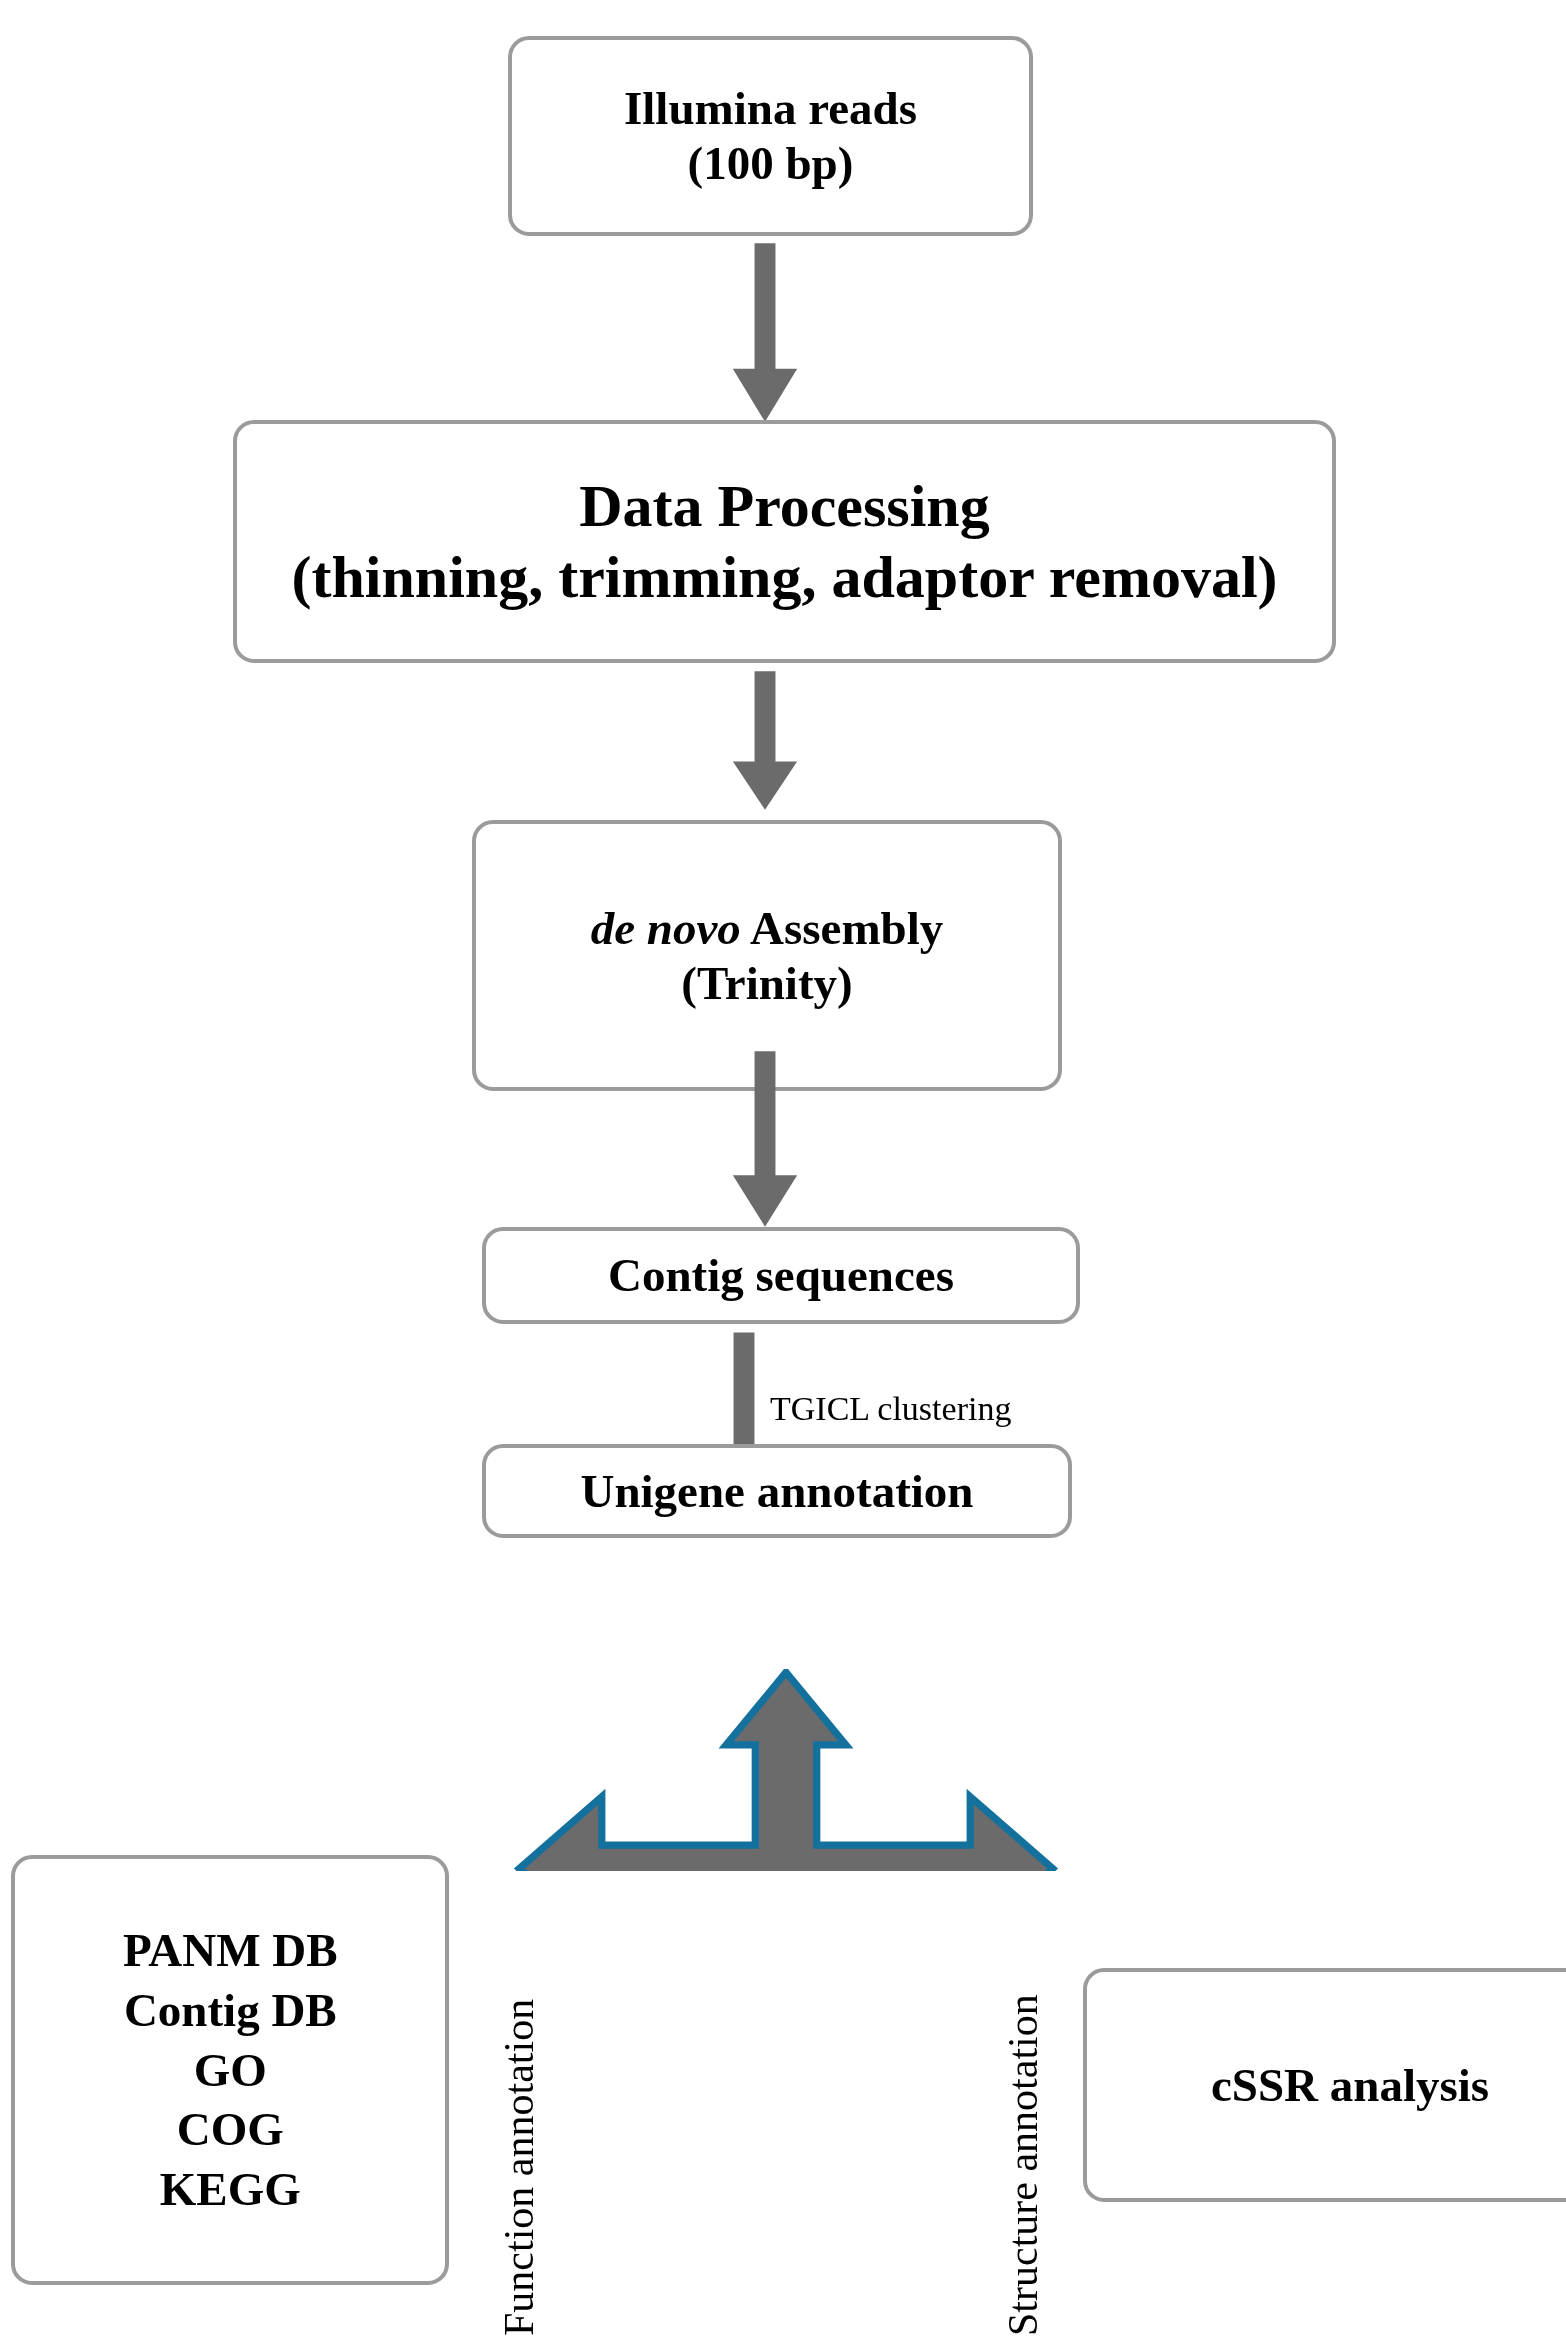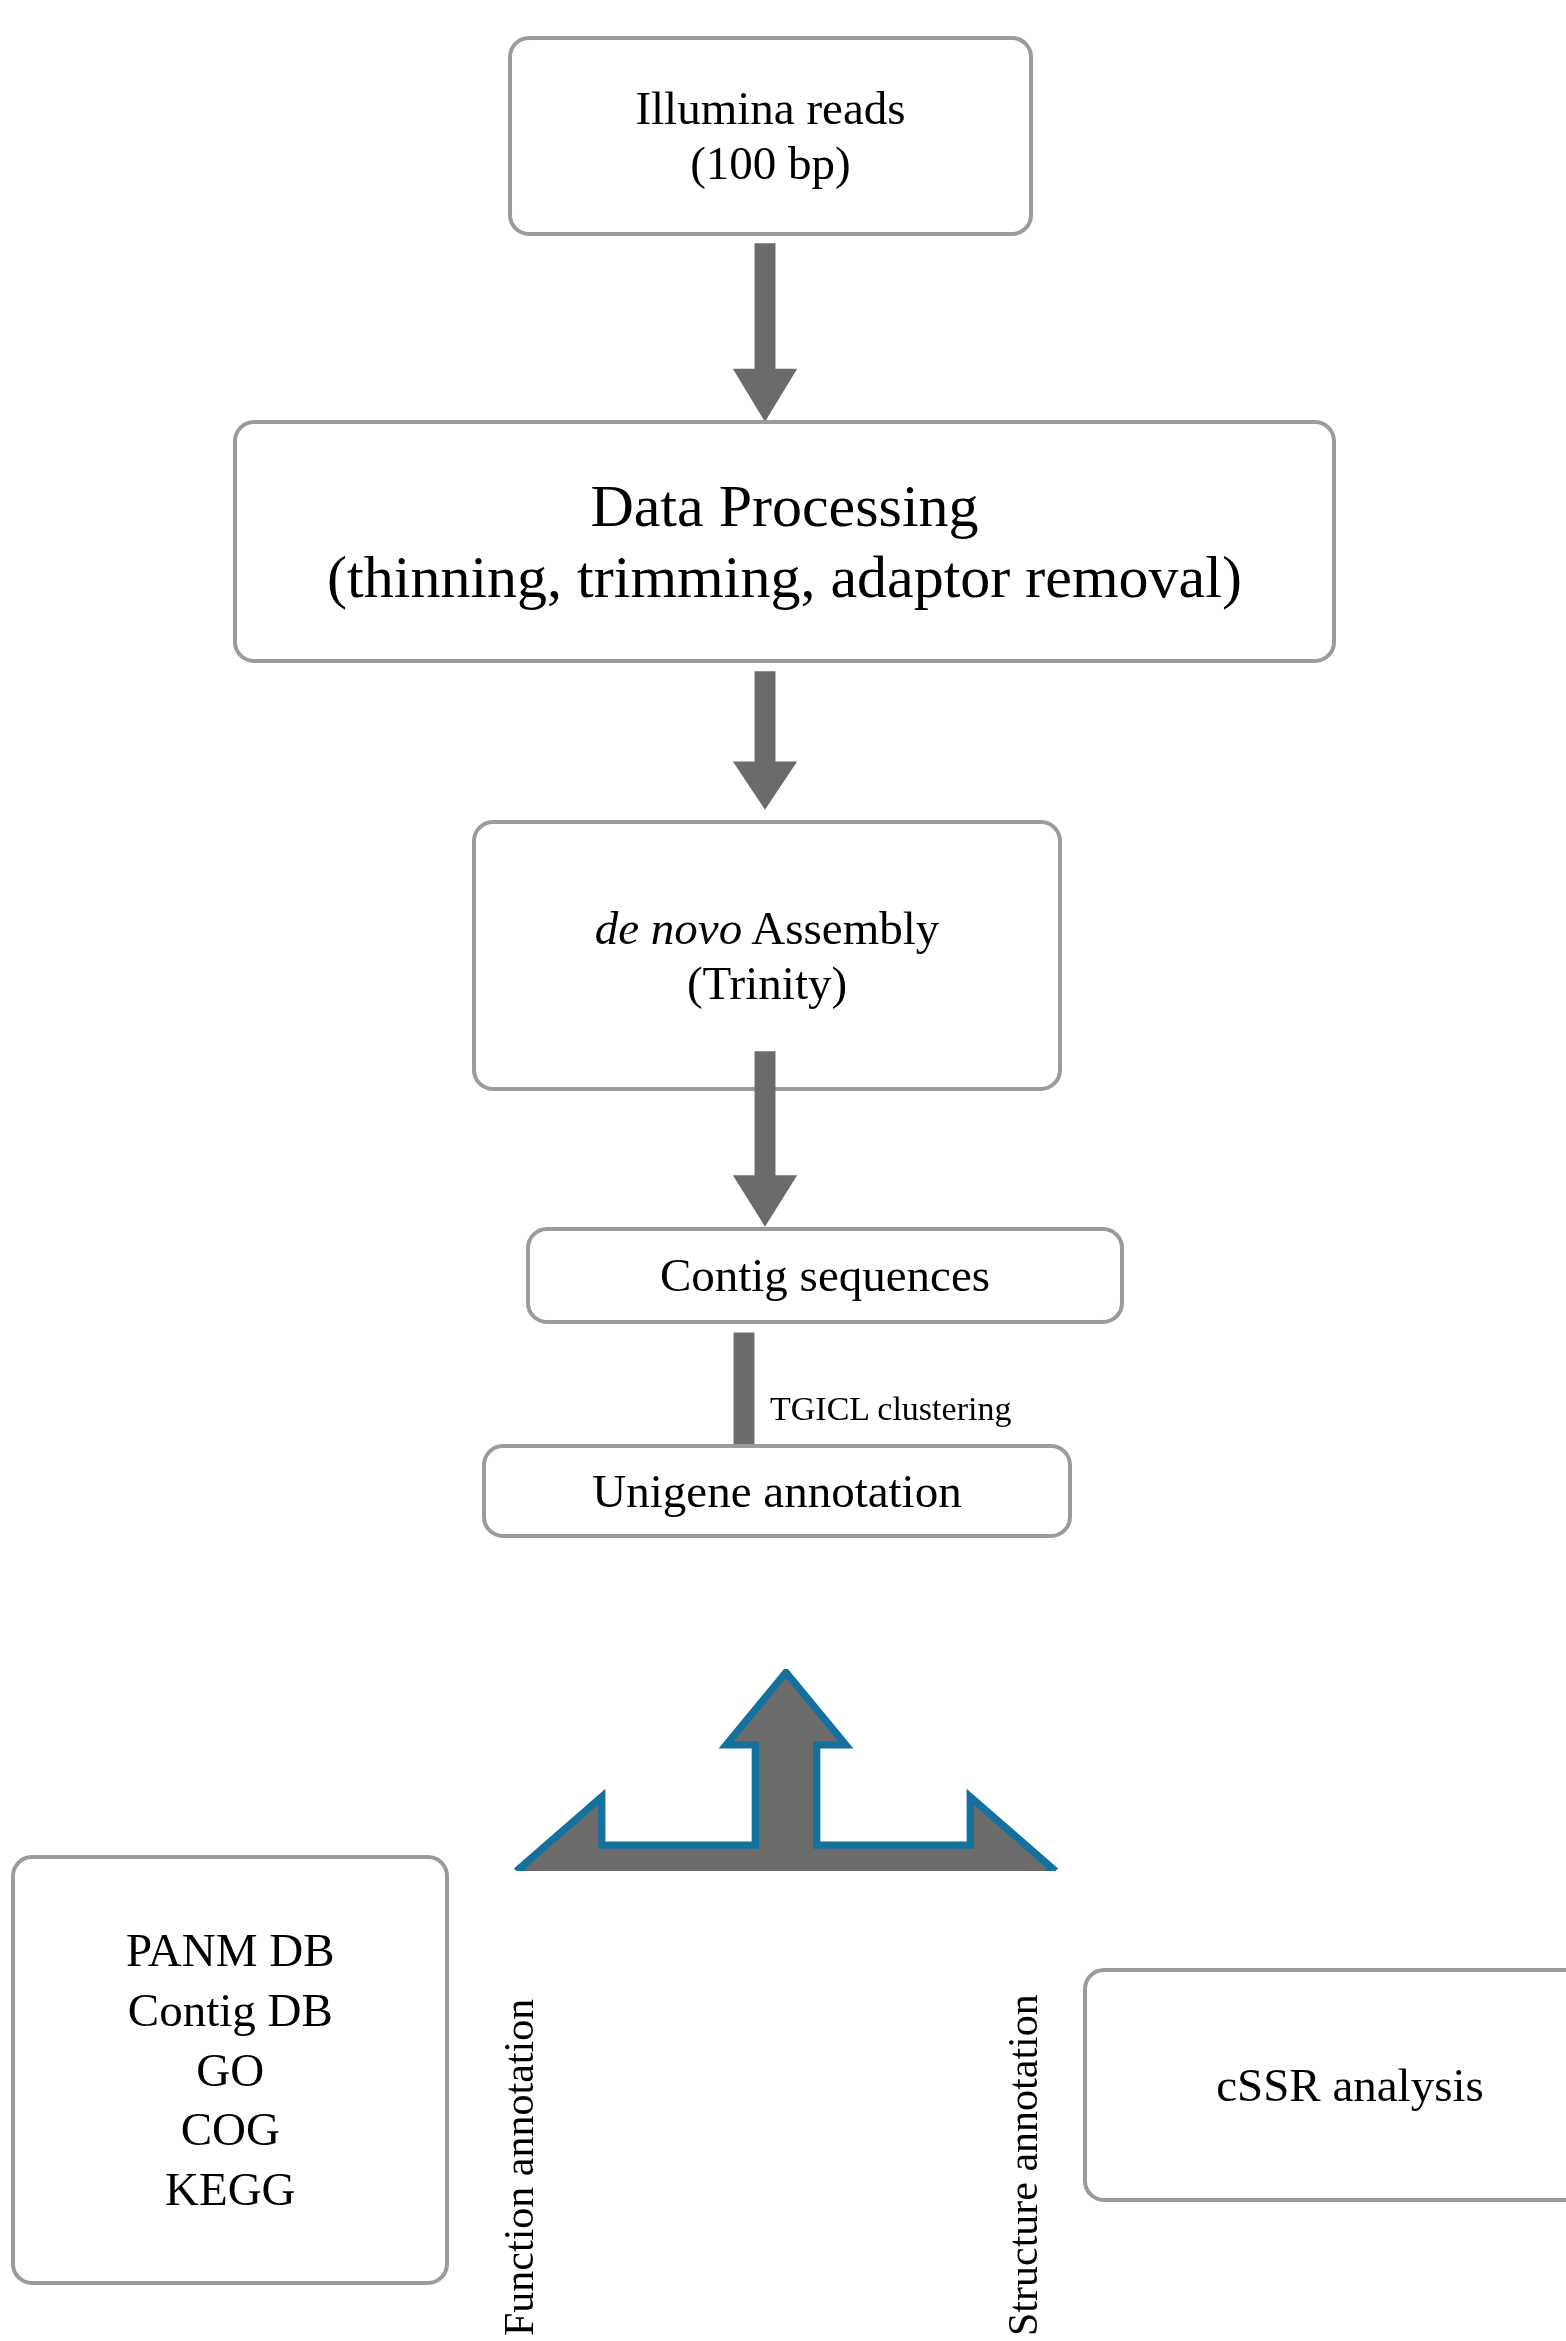--- a/index.html
+++ b/index.html
@@ -23,28 +23,28 @@
     border-radius: 21px;
     display: flex;
     flex-direction: column;
     align-items: center;
     justify-content: center;
     color: #000000;
     line-height: 1.17;
     text-align: center;
     white-space: pre;
   }
-  .node .line { display: block; }
+  .node .line { display: block; font-weight: bold; }
   .italic { font-style: italic; }
 
   
   #node-illumina   { left: 508px;  top: 36px;   width: 525px;  height: 200px; font-size: 47px; }
   #node-dataproc   { left: 233px;  top: 420px;  width: 1103px; height: 243px; font-size: 60px; }
   #node-denovo     { left: 472px;  top: 820px; width: 590px;  height: 271px; font-size: 47px; }
-  #node-contig     { left: 482px;  top: 1227px; width: 598px;  height: 97px; font-size: 47px; margin-left: 44px; }
+  #node-contig     { left: 482px;  top: 1227px; width: 598px;  height: 97px; font-size: 47px; }
   #node-unigene    { left: 482px;  top: 1444px; width: 590px;  height: 94px; font-size: 47px; }
   #node-dblist     { left: 11.3px;   top: 1855px; width: 438px;  height: 430px; font-size: 47px; }
   #node-cssr       { left: 1083px; top: 1968px; width: 534px;  height: 234px; font-size: 47px; }
   #node-dblist .line { padding: 2.4px 0; }
 
   
   .down-arrow { position: absolute; }
   .down-arrow svg { display: block; }
 
   #arrow-1 { left: 728px;  top: 243px;  width: 74px;  height: 179px; }

